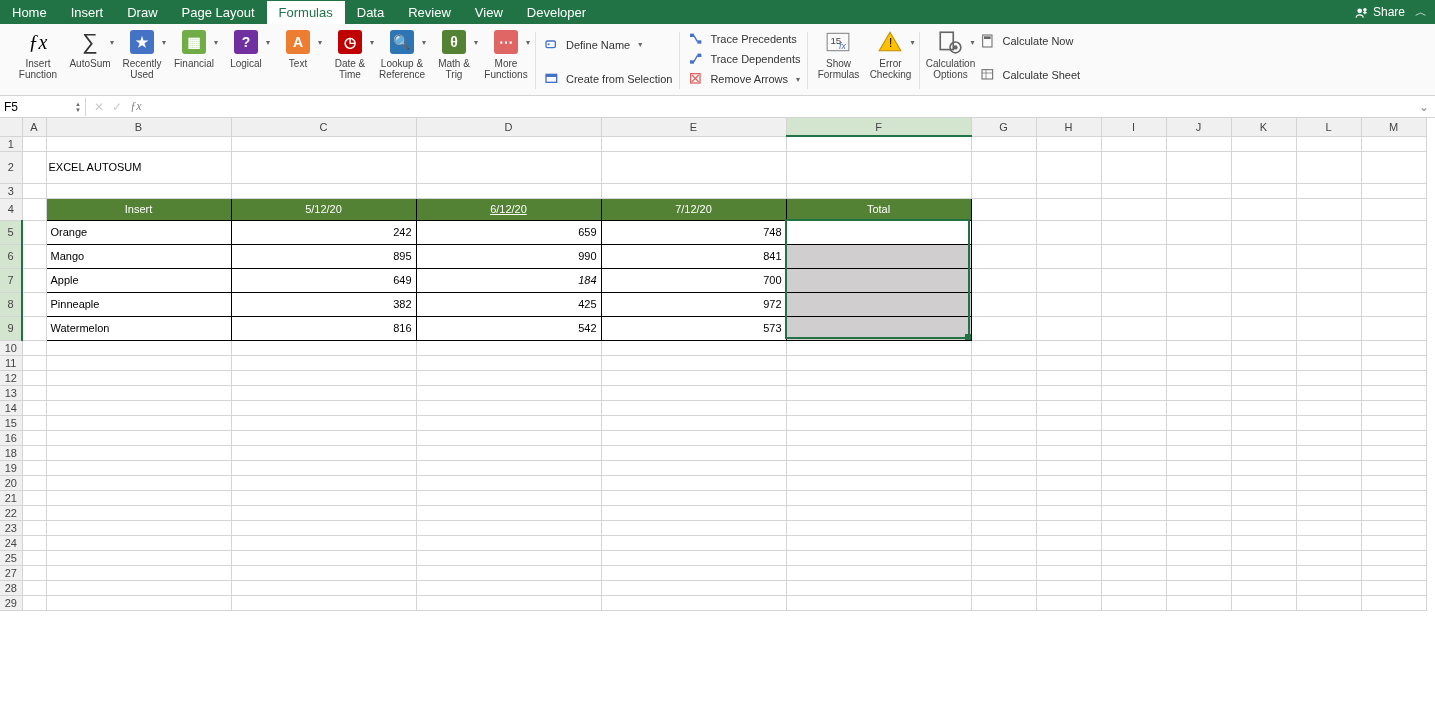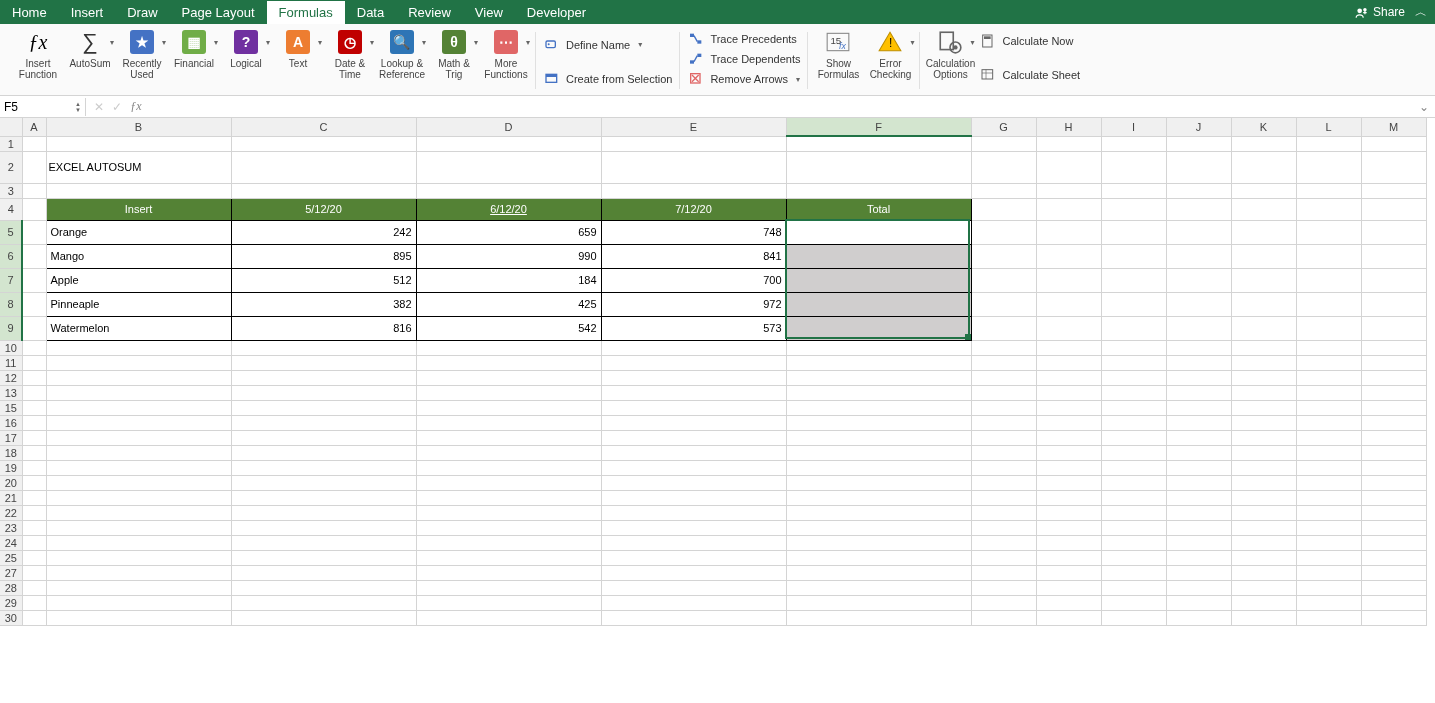--- a/index.html
+++ b/index.html
@@ -409,22 +409,22 @@
           <td class="cell" style="width: 65px;"></td>
           <td class="cell" style="width: 65px;"></td>
           <td class="cell" style="width: 65px;"></td>
           <td class="cell" style="width: 65px;"></td>
           <td class="cell" style="width: 65px;"></td>
         </tr>
         <tr style="height: 24px;">
           <th class="rh sel">7</th>
           <td class="cell" style="width: 24px;"></td>
           <td class="cell datacell txt" style="width: 185px;">Apple</td>
-          <td class="cell datacell num" style="width: 185px;">512</td>
-          <td class="cell datacell num" style="width: 185px;">184</td>
+          <td class="cell datacell num" style="width: 185px;">649</td>
+          <td class="cell datacell num" style="width: 185px; font-style: italic;">184</td>
           <td class="cell datacell num" style="width: 185px;">700</td>
           <td class="cell datacell num grayfill" style="width: 185px;"></td>
           <td class="cell" style="width: 65px;"></td>
           <td class="cell" style="width: 65px;"></td>
           <td class="cell" style="width: 65px;"></td>
           <td class="cell" style="width: 65px;"></td>
           <td class="cell" style="width: 65px;"></td>
           <td class="cell" style="width: 65px;"></td>
           <td class="cell" style="width: 65px;"></td>
         </tr>
@@ -518,20 +518,36 @@
           <td class="cell" style="width: 185px;"></td>
           <td class="cell" style="width: 65px;"></td>
           <td class="cell" style="width: 65px;"></td>
           <td class="cell" style="width: 65px;"></td>
           <td class="cell" style="width: 65px;"></td>
           <td class="cell" style="width: 65px;"></td>
           <td class="cell" style="width: 65px;"></td>
           <td class="cell" style="width: 65px;"></td>
         </tr>
         <tr>
+          <th class="rh">14</th>
+          <td class="cell" style="width: 24px;"></td>
+          <td class="cell" style="width: 185px;"></td>
+          <td class="cell" style="width: 185px;"></td>
+          <td class="cell" style="width: 185px;"></td>
+          <td class="cell" style="width: 185px;"></td>
+          <td class="cell" style="width: 185px;"></td>
+          <td class="cell" style="width: 65px;"></td>
+          <td class="cell" style="width: 65px;"></td>
+          <td class="cell" style="width: 65px;"></td>
+          <td class="cell" style="width: 65px;"></td>
+          <td class="cell" style="width: 65px;"></td>
+          <td class="cell" style="width: 65px;"></td>
+          <td class="cell" style="width: 65px;"></td>
+        </tr>
+        <tr>
           <th class="rh">15</th>
           <td class="cell" style="width: 24px;"></td>
           <td class="cell" style="width: 185px;"></td>
           <td class="cell" style="width: 185px;"></td>
           <td class="cell" style="width: 185px;"></td>
           <td class="cell" style="width: 185px;"></td>
           <td class="cell" style="width: 185px;"></td>
           <td class="cell" style="width: 65px;"></td>
           <td class="cell" style="width: 65px;"></td>
           <td class="cell" style="width: 65px;"></td>
@@ -550,36 +566,20 @@
           <td class="cell" style="width: 185px;"></td>
           <td class="cell" style="width: 65px;"></td>
           <td class="cell" style="width: 65px;"></td>
           <td class="cell" style="width: 65px;"></td>
           <td class="cell" style="width: 65px;"></td>
           <td class="cell" style="width: 65px;"></td>
           <td class="cell" style="width: 65px;"></td>
           <td class="cell" style="width: 65px;"></td>
         </tr>
         <tr>
-          <th class="rh">17</th>
-          <td class="cell" style="width: 24px;"></td>
-          <td class="cell" style="width: 185px;"></td>
-          <td class="cell" style="width: 185px;"></td>
-          <td class="cell" style="width: 185px;"></td>
-          <td class="cell" style="width: 185px;"></td>
-          <td class="cell" style="width: 185px;"></td>
-          <td class="cell" style="width: 65px;"></td>
-          <td class="cell" style="width: 65px;"></td>
-          <td class="cell" style="width: 65px;"></td>
-          <td class="cell" style="width: 65px;"></td>
-          <td class="cell" style="width: 65px;"></td>
-          <td class="cell" style="width: 65px;"></td>
-          <td class="cell" style="width: 65px;"></td>
-        </tr>
-        <tr>
           <th class="rh">18</th>
           <td class="cell" style="width: 24px;"></td>
           <td class="cell" style="width: 185px;"></td>
           <td class="cell" style="width: 185px;"></td>
           <td class="cell" style="width: 185px;"></td>
           <td class="cell" style="width: 185px;"></td>
           <td class="cell" style="width: 185px;"></td>
           <td class="cell" style="width: 65px;"></td>
           <td class="cell" style="width: 65px;"></td>
           <td class="cell" style="width: 65px;"></td>
@@ -727,36 +727,20 @@
           <td class="cell" style="width: 65px;"></td>
           <td class="cell" style="width: 65px;"></td>
           <td class="cell" style="width: 65px;"></td>
           <td class="cell" style="width: 65px;"></td>
           <td class="cell" style="width: 65px;"></td>
           <td class="cell" style="width: 65px;"></td>
           <td class="cell" style="width: 65px;"></td>
         </tr>
         <tr>
           <th class="rh">29</th>
-          <td class="cell" style="width: 24px;"></td>
-          <td class="cell" style="width: 185px;"></td>
-          <td class="cell" style="width: 185px;"></td>
-          <td class="cell" style="width: 185px;"></td>
-          <td class="cell" style="width: 185px;"></td>
-          <td class="cell" style="width: 185px;"></td>
-          <td class="cell" style="width: 65px;"></td>
-          <td class="cell" style="width: 65px;"></td>
-          <td class="cell" style="width: 65px;"></td>
-          <td class="cell" style="width: 65px;"></td>
-          <td class="cell" style="width: 65px;"></td>
-          <td class="cell" style="width: 65px;"></td>
-          <td class="cell" style="width: 65px;"></td>
-        </tr>
-        <tr>
-          <th class="rh">30</th>
           <td class="cell" style="width: 24px;"></td>
           <td class="cell" style="width: 185px;"></td>
           <td class="cell" style="width: 185px;"></td>
           <td class="cell" style="width: 185px;"></td>
           <td class="cell" style="width: 185px;"></td>
           <td class="cell" style="width: 185px;"></td>
           <td class="cell" style="width: 65px;"></td>
           <td class="cell" style="width: 65px;"></td>
           <td class="cell" style="width: 65px;"></td>
           <td class="cell" style="width: 65px;"></td>

